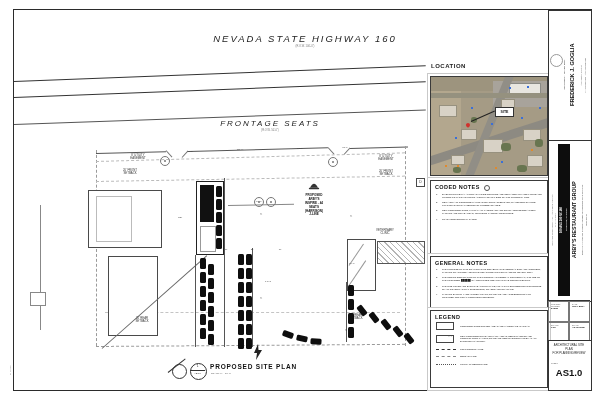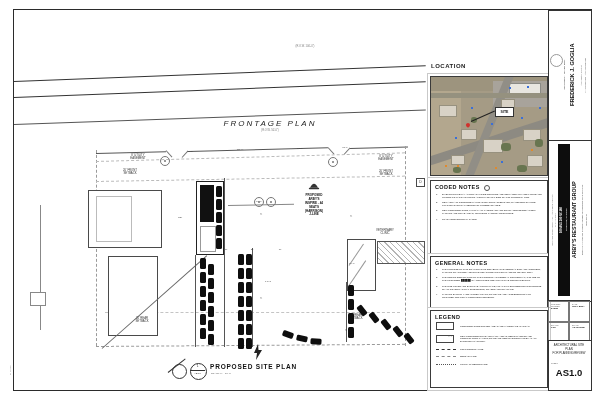--- a/index.html
+++ b/index.html
@@ -43,22 +43,23 @@
   .map{position:absolute;left:430px;top:76px;width:116px;height:98px;background:#a59b85;overflow:hidden;border:1px solid #3a3a3a;box-shadow:0 0 0 2px #fff,0 0 0 3px #c9c9c9;}
   .arrowpair{position:absolute;font-size:3.4px;letter-spacing:-0.6px;color:#111;}
   .hatch{position:absolute;border:1px solid #555;background:repeating-linear-gradient(45deg,#fff 0 3px,#b5b5b5 3px 4px);}
 </style>
 </head>
 <body>
 
 <div class="sheet">
   <div class="sheet-border"></div>
 
+  <div class="road-title" style="left:305px;top:33px;font-size:9.5px;">NEVADA STATE HIGHWAY 160</div>
   <div class="road-sub" style="left:305px;top:45px;">(R.O.W. 100'-0")</div>
-  <div class="road-title" style="left:270px;top:119px;font-size:8px;">FRONTAGE PLAN</div>
+  <div class="road-title" style="left:270px;top:119px;font-size:8px;">FRONTAGE SEATS</div>
   <div class="road-sub" style="left:270px;top:129px;">(R.O.W. 50'-0")</div>
 
   <div class="ln" style="left:14px;top:81px;width:412px;transform:rotate(-2.2deg);"></div>
   <div class="ln" style="left:14px;top:97px;width:412px;transform:rotate(-2.2deg);"></div>
   <div class="ln" style="left:14px;top:124px;width:412px;transform:rotate(-2deg);background:#555;"></div>
   <div class="ln" style="left:96px;top:153px;width:70px;transform:rotate(-1.5deg);background:#555;"></div>
   <div class="ln" style="left:188px;top:151px;width:140px;transform:rotate(-1.5deg);background:#555;"></div>
   <div class="ln" style="left:350px;top:148px;width:58px;transform:rotate(-1.5deg);background:#555;"></div>
   <div class="ln" style="left:166px;top:150px;width:9px;transform:rotate(48deg);background:#777;"></div>
   <div class="ln" style="left:182px;top:157px;width:9px;transform:rotate(-48deg);background:#777;"></div>

